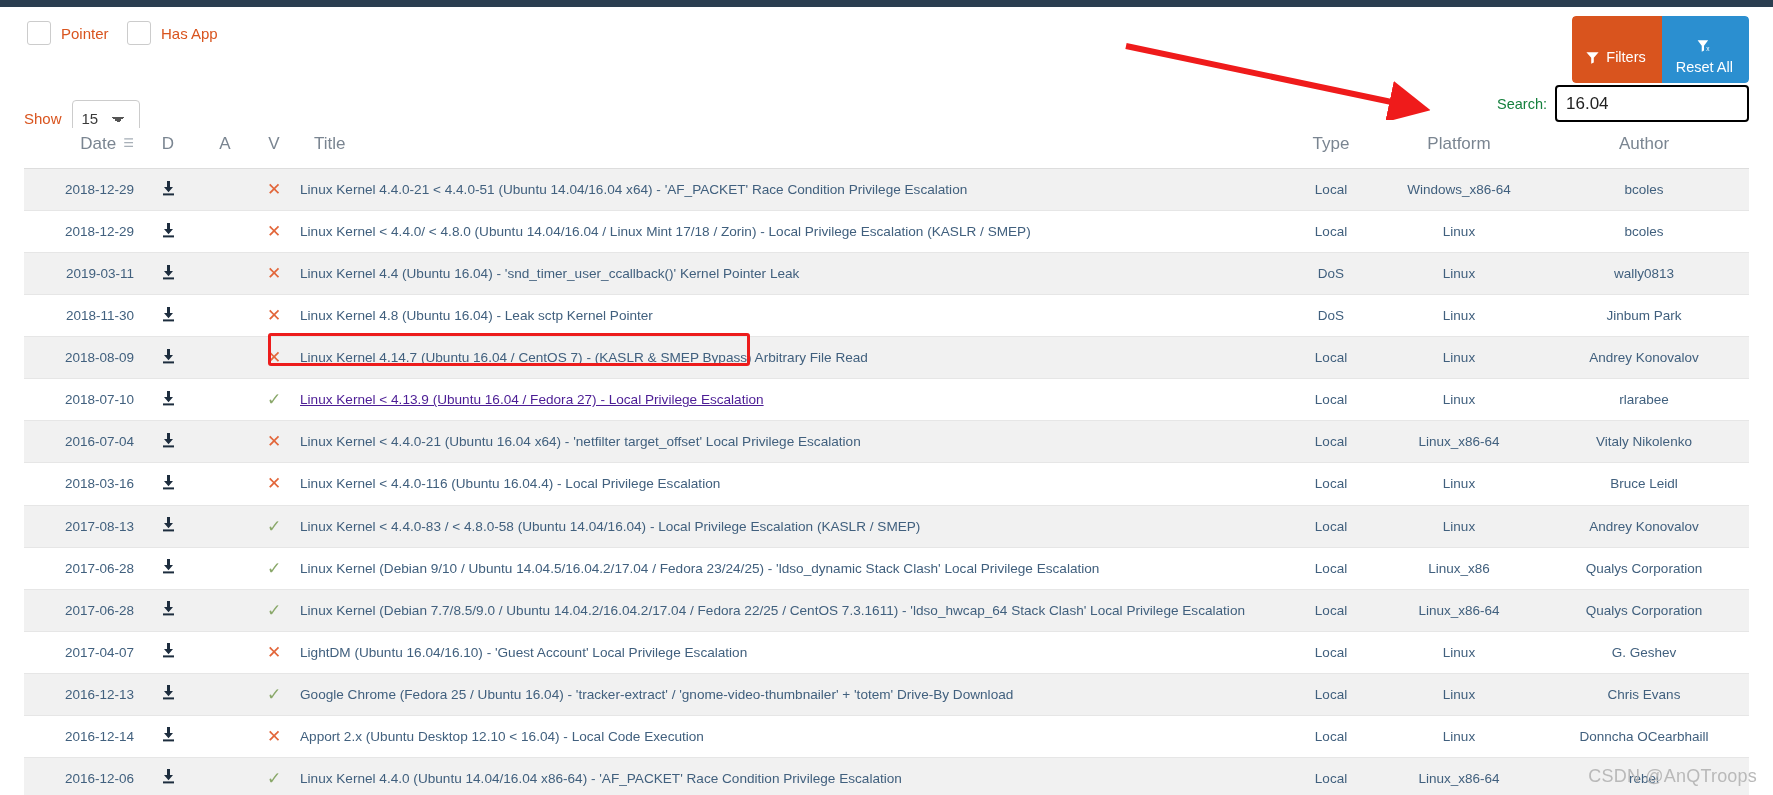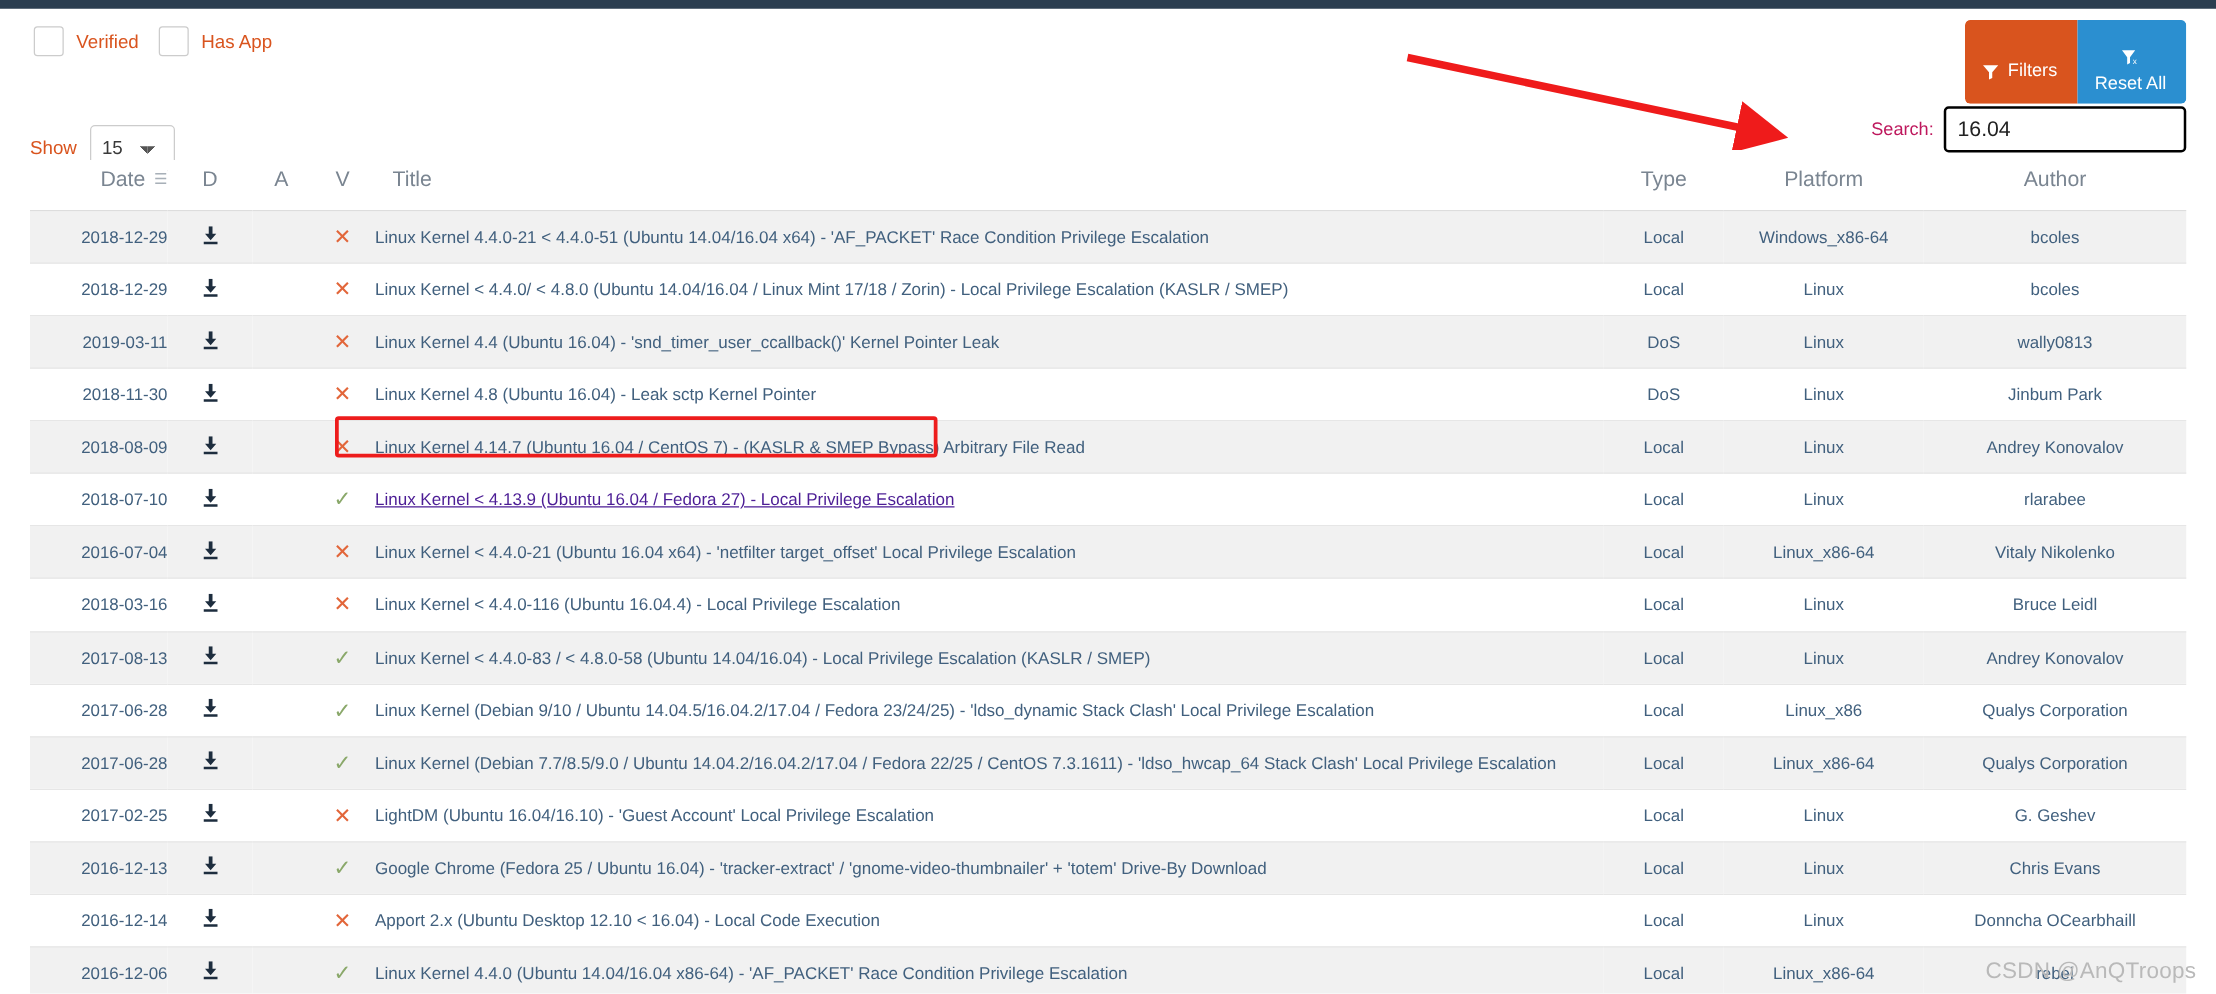--- a/index.html
+++ b/index.html
@@ -99,21 +99,21 @@
       calc(100% - 15px) 16px;
     background-size: 6px 6px, 6px 6px;
     background-repeat: no-repeat;
   }
 
   
   .searchbar {
     position: absolute; right: 24px; top: 85px;
     display: flex; align-items: center; gap: 8px;
   }
-  .searchlabel { color: #be185d; font-size: 14.5px; text-align: center; }
+  .searchlabel { color: #15803d; font-size: 14.5px; text-align: center; }
   .searchbox {
     width: 194px; height: 37px;
     border: 2px solid #000000;
     border-radius: 4px;
     background: #fff;
     font-size: 17px;
     color: #222;
     font-family: "Liberation Sans", sans-serif;
     padding: 0 9px;
     outline: none;
@@ -215,21 +215,21 @@
 </head>
 <body>
 
 <div id="root">
 
   <div class="topstrip"></div>
 
   <div class="filterbar">
     <div class="chkgroup g1">
       <span class="chkbox"></span>
-      <span class="chklabel">Verified</span>
+      <span class="chklabel">Pointer</span>
     </div>
     <div class="chkgroup g2">
       <span class="chkbox"></span>
       <span class="chklabel">Has App</span>
     </div>
   </div>
 
   <div class="btnbar">
     <button class="btn btn-filters">
       <span>
@@ -424,21 +424,21 @@
               <rect x="1" y="12.4" width="11" height="2" fill="#1d2d3e"></rect>
             </svg></td>
           <td class="c-a"></td>
           <td class="c-v"><span class="mark-ok">✓</span></td>
           <td class="c-title"><a>Linux Kernel (Debian 7.7/8.5/9.0 / Ubuntu 14.04.2/16.04.2/17.04 / Fedora 22/25 / CentOS 7.3.1611) - 'ldso_hwcap_64 Stack Clash' Local Privilege Escalation</a></td>
           <td class="c-type">Local</td>
           <td class="c-plat">Linux_x86-64</td>
           <td class="c-author">Qualys Corporation</td>
         </tr>
         <tr class="even">
-          <td class="c-date">2017-02-25</td>
+          <td class="c-date">2017-04-07</td>
           <td class="c-d"><svg width="13" height="15" viewBox="0 0 13 15">
               <path d="M5 0h3v6h3L6.5 11.2 2 6h3z" fill="#1d2d3e"></path>
               <rect x="1" y="12.4" width="11" height="2" fill="#1d2d3e"></rect>
             </svg></td>
           <td class="c-a"></td>
           <td class="c-v"><span class="mark-x">✕</span></td>
           <td class="c-title"><a>LightDM (Ubuntu 16.04/16.10) - 'Guest Account' Local Privilege Escalation</a></td>
           <td class="c-type">Local</td>
           <td class="c-plat">Linux</td>
           <td class="c-author">G. Geshev</td>

